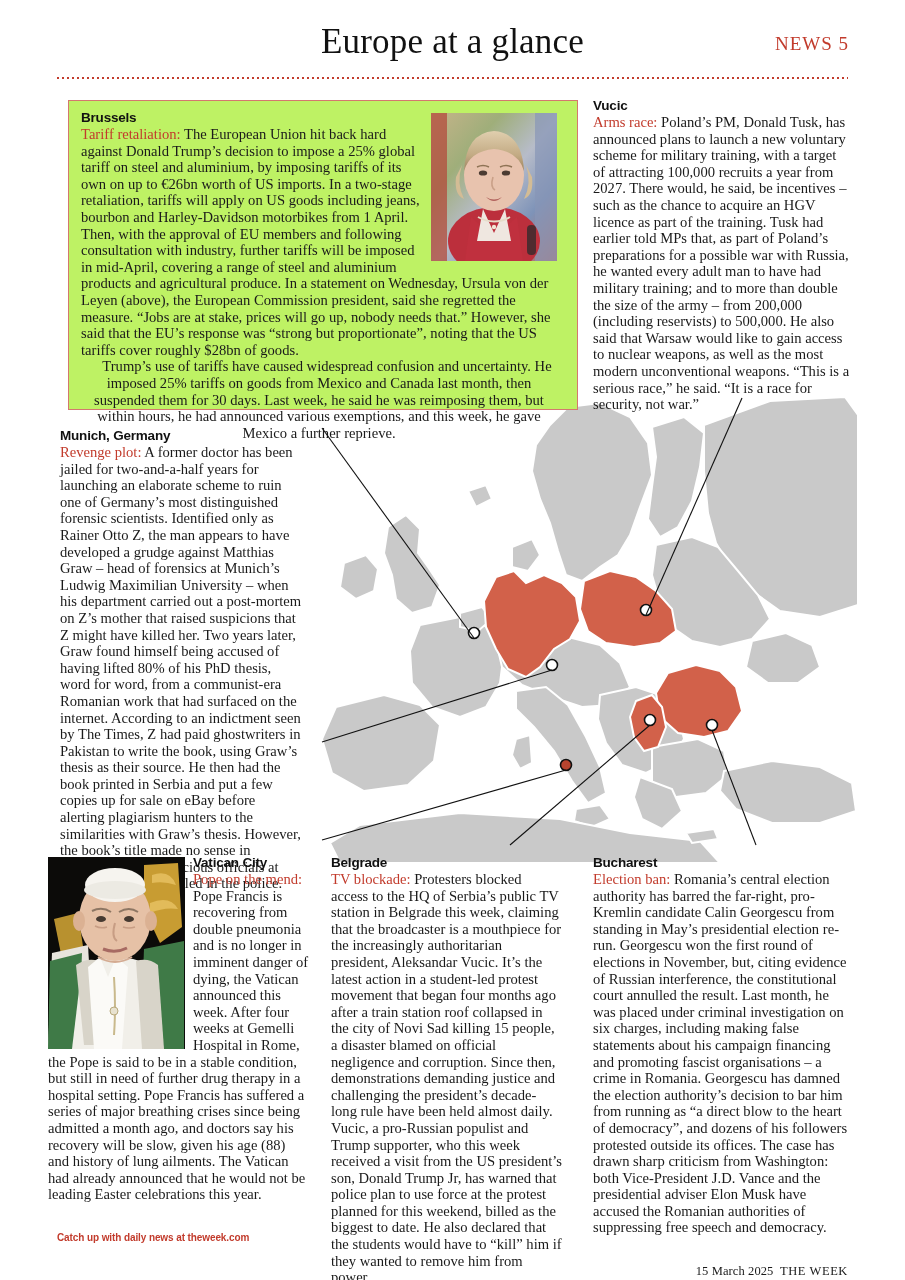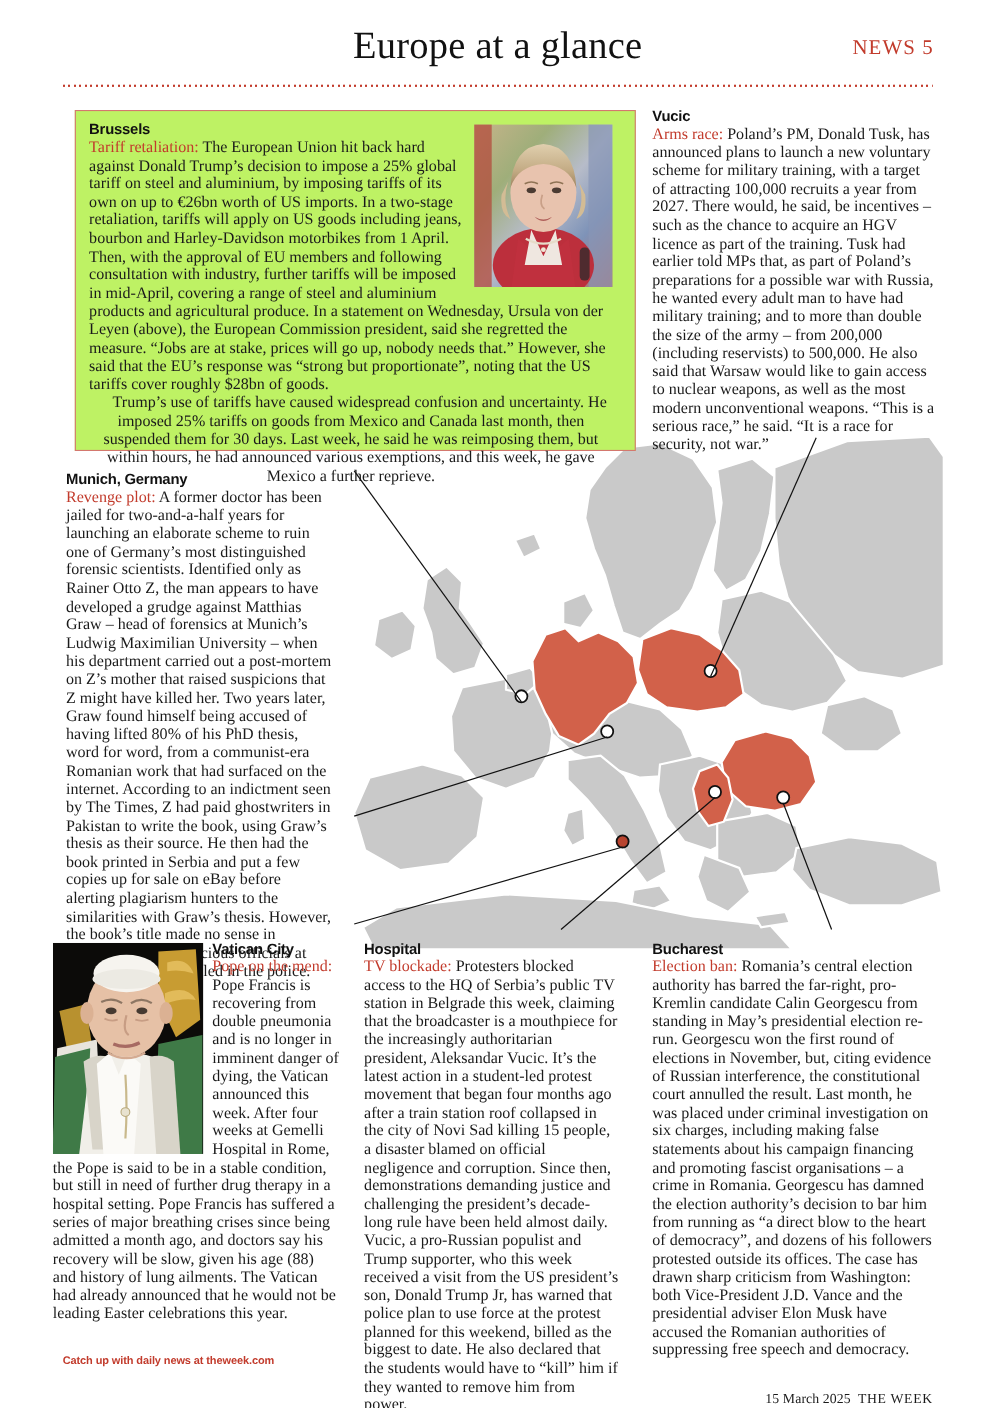--- a/index.html
+++ b/index.html
@@ -352,21 +352,21 @@
       <path d="M67 66 q-4 14 2 18" stroke="#c79d84" stroke-width="2" fill="none"></path>
       <path d="M55 92 q12 5 24 -1" stroke="#a76a62" stroke-width="3" fill="none"></path>
       <path d="M50 100 q17 10 34 0" stroke="#d4ab92" stroke-width="2" fill="none"></path>
     </svg>
   </div>
   <div class="article-title">Vatican City</div>
   <p class="article-body"><span class="kicker">Pope on the mend:</span><span> Pope Francis is recovering from double pneumonia and is no longer in imminent danger of dying, the Vatican announced this week. After four weeks at Gemelli Hospital in Rome, the Pope is said to be in a stable condition, but still in need of further drug therapy in a hospital setting. Pope Francis has suffered a series of major breathing crises since being admitted a month ago, and doctors say his recovery will be slow, given his age (88) and history of lung ailments. The Vatican had already announced that he would not be leading Easter celebrations this year.</span></p>
 </div>
 
 <div class="article article-belgrade">
-  <div class="article-title">Hospital</div>
+  <div class="article-title">Belgrade</div>
   <p class="article-body"><span class="kicker">TV blockade:</span><span> Protesters blocked access to the HQ of Serbia’s public TV station in Belgrade this week, claiming that the broadcaster is a mouthpiece for the increasingly authoritarian president, Aleksandar Vucic. It’s the latest action in a student-led protest movement that began four months ago after a train station roof collapsed in the city of Novi Sad killing 15 people, a disaster blamed on official negligence and corruption. Since then, demonstrations demanding justice and challenging the president’s decade-long rule have been held almost daily. Vucic, a pro-Russian populist and Trump supporter, who this week received a visit from the US president’s son, Donald Trump Jr, has warned that police plan to use force at the protest planned for this weekend, billed as the biggest to date. He also declared that the students would have to “kill” him if they wanted to remove him from power.</span></p>
 </div>
 
 <div class="article article-bucharest">
   <div class="article-title">Bucharest</div>
   <p class="article-body"><span class="kicker">Election ban:</span><span> Romania’s central election authority has barred the far-right, pro-Kremlin candidate Calin Georgescu from standing in May’s presidential election re-run. Georgescu won the first round of elections in November, but, citing evidence of Russian interference, the constitutional court annulled the result. Last month, he was placed under criminal investigation on six charges, including making false statements about his campaign financing and promoting fascist organisations – a crime in Romania. Georgescu has damned the election authority’s decision to bar him from running as “a direct blow to the heart of democracy”, and dozens of his followers protested outside its offices. The case has drawn sharp criticism from Washington: both Vice-President J.D. Vance and the presidential adviser Elon Musk have accused the Romanian authorities of suppressing free speech and democracy.</span></p>
 </div>
 
 <div class="page-footer">
   <div class="footer-left">Catch up with daily news at theweek.com</div>

